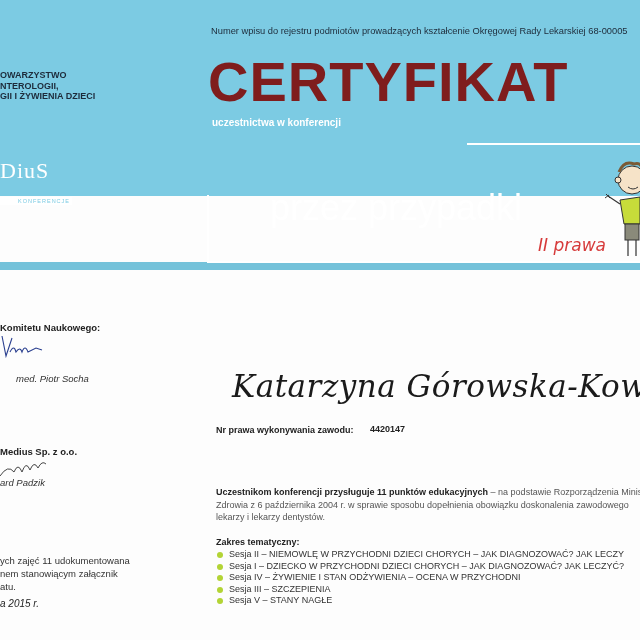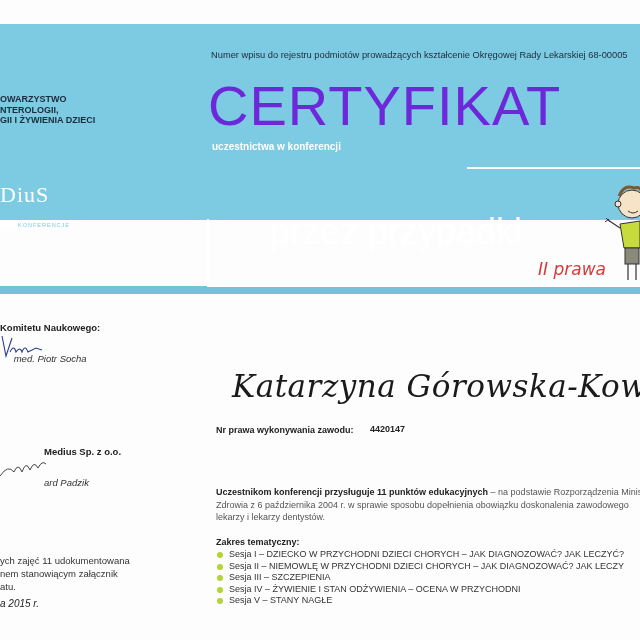--- a/index.html
+++ b/index.html
@@ -1,23 +1,23 @@
 <!DOCTYPE html>
 <html><head>
 <meta charset="utf-8">
 <style>
   html,body{margin:0;padding:0;}
   body{width:640px;height:640px;overflow:hidden;background:#fdfdfd;position:relative;font-family:"Liberation Sans",sans-serif;color:#222;}
-  .banner{position:absolute;left:0;top:0;width:640px;height:196px;background:#7ccbe3;margin-top:24px;}
+  .banner{position:absolute;left:0;top:0;width:640px;height:196px;background:#7ccbe3;}
   .banner-shade{position:absolute;left:0;top:262px;width:640px;height:8px;background:#74c2da;}
   .register{position:absolute;left:211px;top:26px;font-size:9.3px;color:#1d2b3a;white-space:nowrap;}
   .society{position:absolute;left:0;top:70px;font-size:9px;line-height:10.5px;color:#1d2b3a;font-weight:bold;white-space:pre;}
   .medius-logo{position:absolute;left:0;top:158px;font-family:"Liberation Serif",serif;font-size:22px;color:#fff;letter-spacing:1px;}
   .medius-sub{position:absolute;left:0;top:197px;width:72px;height:8px;background:#fff;color:#7ccbe3;font-size:5.5px;line-height:8px;letter-spacing:1px;text-align:right;padding-right:2px;box-sizing:border-box;}
-  .cert-title{position:absolute;left:208px;top:52px;font-size:56px;font-weight:normal;color:#6d28d9;letter-spacing:1px;line-height:60px;}
+  .cert-title{position:absolute;left:208px;top:52px;font-size:56px;font-weight:bold;color:#7f1d1d;letter-spacing:1px;line-height:60px;}
   .cert-sub{position:absolute;left:212px;top:117px;font-size:10px;font-weight:bold;color:#fff;text-align:right;}
   .line-top{position:absolute;left:467px;top:143px;width:173px;height:2px;background:#fff;}
   .line-left{position:absolute;left:207px;top:195px;width:1.5px;height:67px;background:#fff;}
   .line-bottom{position:absolute;left:207px;top:261px;width:433px;height:1.5px;background:#fff;}
   .pediatria{position:absolute;left:200px;top:120px;font-family:"DejaVu Sans",sans-serif;font-size:62px;color:#d9e63a;letter-spacing:4px;font-style:italic;line-height:70px;}
   .przez{position:absolute;left:270px;top:188px;font-size:36px;color:#fff;font-weight:300;line-height:40px;}
   .edycja{position:absolute;left:538px;top:235px;font-size:17px;color:#d63a3a;font-style:italic;font-family:"DejaVu Sans",sans-serif;}
   .kid{position:absolute;left:600px;top:152px;width:40px;height:110px;}
   .sig-block{position:absolute;left:0;font-size:9.5px;color:#222;}
   .sig-head{font-weight:bold;}
@@ -59,29 +59,29 @@
     <circle cx="18" cy="28" r="3" fill="#f6e3c8" stroke="#333" stroke-width="1"></circle>
     <path d="M28 35 Q33 39 38 35" fill="none" stroke="#333" stroke-width="1"></path>
     <path d="M20 48 L40 45 L40 72 L24 72 Z" fill="#c7dc3a" stroke="#333" stroke-width="1"></path>
     <path d="M20 52 L8 44" stroke="#333" stroke-width="1.2"></path>
     <path d="M6 42 L10 46 M5 46 L9 43" stroke="#333" stroke-width="1"></path>
     <rect x="25" y="72" width="14" height="16" fill="#8a8a7a" stroke="#333" stroke-width="1"></rect>
     <path d="M28 88 L28 104 M36 88 L36 104" stroke="#333" stroke-width="1.2"></path>
   </svg>
 </div>
 
-<div class="sig-block" style="top:322px;text-align:center;">
+<div class="sig-block" style="top:322px;">
   <div class="sig-head">Komitetu Naukowego:</div>
   <svg class="sig-img" style="top:12px;width:45px;height:26px;" viewBox="0 0 45 26">
     <path d="M2 2 L6 22 L12 4 M10 18 Q14 10 16 18 Q20 12 22 18 Q25 10 28 18 L36 14 L42 16" fill="none" stroke="#2a3f8f" stroke-width="1.1"></path>
   </svg>
-  <div class="sig-name" style="margin-top:20px;">med. Piotr Socha</div>
+  <div class="sig-name" style="margin-top:40px;padding-left:16px;">med. Piotr Socha</div>
 </div>
 
-<div class="sig-block" style="top:446px;padding-left:44px;">
+<div class="sig-block" style="top:446px;">
   <div class="sig-head">Medius Sp. z o.o.</div>
   <svg class="sig-img" style="top:12px;width:50px;height:22px;" viewBox="0 0 50 22">
     <path d="M0 18 Q8 6 14 14 Q18 4 22 14 Q26 2 30 12 Q34 2 38 10 Q42 2 46 6" fill="none" stroke="#333" stroke-width="0.9"></path>
   </svg>
   <div class="sig-name" style="margin-top:20px;">ard Padzik</div>
 </div>
 
 <div class="footer-text">ych zajęć 11 udokumentowana
 nem stanowiącym załącznik
 atu.</div>
@@ -93,18 +93,18 @@
   <span>Nr prawa wykonywania zawodu:</span>
   <span class="val">4420147</span>
 </div>
 
 <div class="points">
   <b>Uczestnikom konferencji przysługuje </b><b>11 punktów edukacyjnych</b><span> – na podstawie Rozporządzenia Ministra Zdrowia z 6 października 2004 r. w sprawie sposobu dopełnienia obowiązku doskonalenia zawodowego lekarzy i lekarzy dentystów.</span>
 </div>
 
 <div class="topics-head">Zakres tematyczny:</div>
 <ul class="topics">
+  <li><span class="dot"></span><span>Sesja II – NIEMOWLĘ W PRZYCHODNI DZIECI CHORYCH – JAK DIAGNOZOWAĆ? JAK LECZY</span></li>
   <li><span class="dot"></span><span>Sesja I – DZIECKO W PRZYCHODNI DZIECI CHORYCH – JAK DIAGNOZOWAĆ? JAK LECZYĆ?</span></li>
-  <li><span class="dot"></span><span>Sesja II – NIEMOWLĘ W PRZYCHODNI DZIECI CHORYCH – JAK DIAGNOZOWAĆ? JAK LECZY</span></li>
+  <li><span class="dot"></span><span>Sesja IV – ŻYWIENIE I STAN ODŻYWIENIA – OCENA W PRZYCHODNI</span></li>
   <li><span class="dot"></span><span>Sesja III – SZCZEPIENIA</span></li>
-  <li><span class="dot"></span><span>Sesja IV – ŻYWIENIE I STAN ODŻYWIENIA – OCENA W PRZYCHODNI</span></li>
   <li><span class="dot"></span><span>Sesja V – STANY NAGŁE</span></li>
 </ul>
 
 </body></html>

